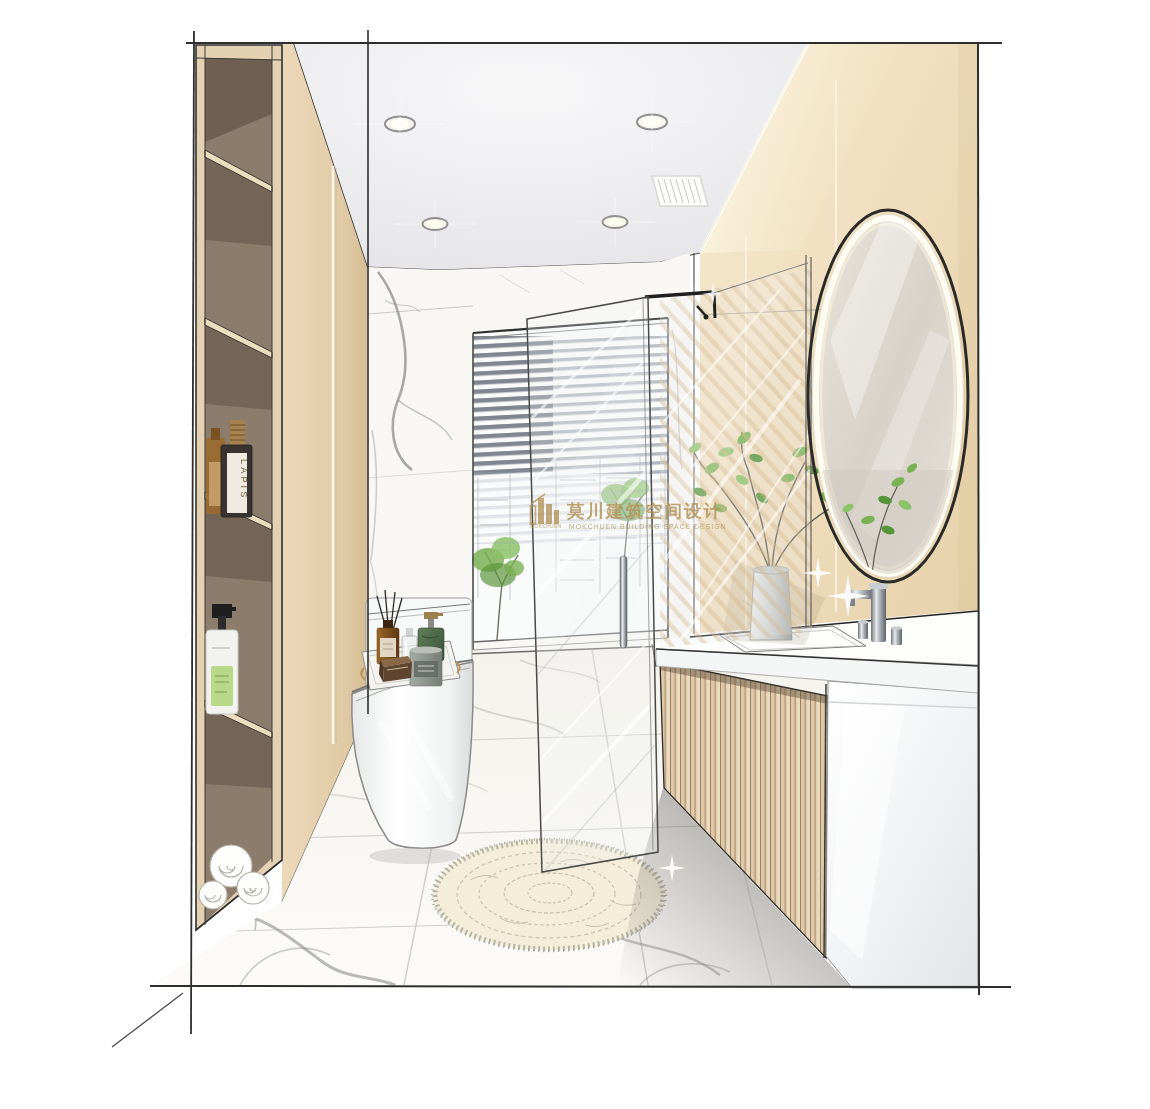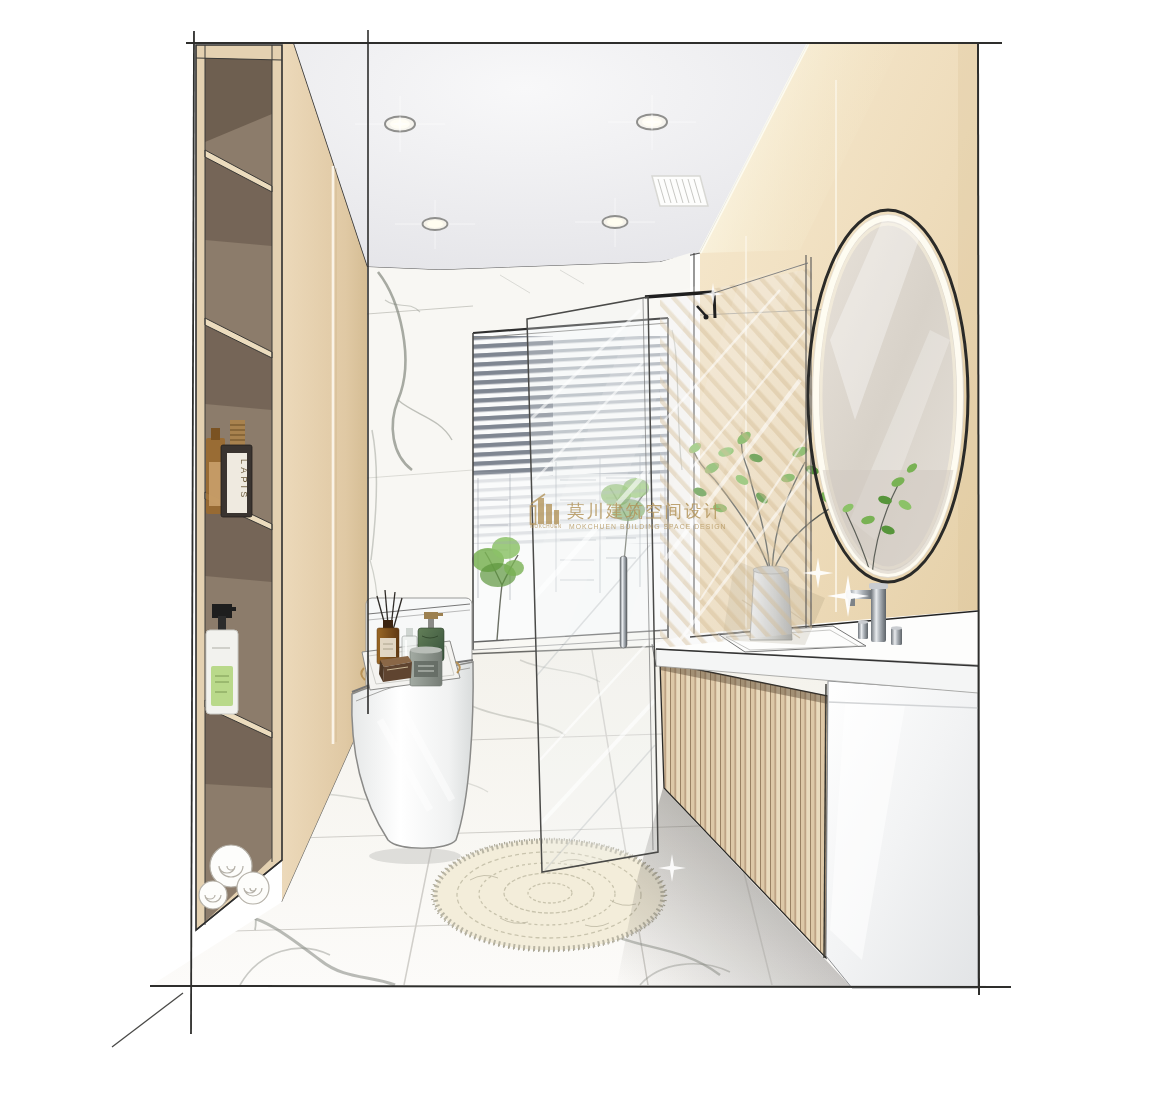--- a/index.html
+++ b/index.html
@@ -4,21 +4,21 @@
 <style>
   html,body{margin:0;padding:0;background:#ffffff;}
   #stage{position:relative;width:1150px;height:1109px;background:#ffffff;overflow:hidden;
          font-family:"Liberation Sans",sans-serif;}
   #scene{position:absolute;left:0;top:0;}
   
   #watermark{position:absolute;left:0;top:0;width:1150px;height:1109px;pointer-events:none;}
   .wm-logo{position:absolute;left:529px;top:492px;width:34px;height:42px;opacity:.85;text-align:center;}
   .wm-logo-text{position:absolute;left:525px;top:524px;width:42px;text-align:center;
                 font-size:4.6px;letter-spacing:.6px;color:#b3955c;opacity:.85;}
-  .wm-zh{position:absolute;left:567px;top:499px;font-size:17.5px;font-weight:400;
+  .wm-zh{position:absolute;left:567px;top:499px;font-size:17.5px;font-weight:700;
          letter-spacing:2px;color:#b3955c;opacity:.85;white-space:nowrap;}
   .wm-en{position:absolute;left:569px;top:523px;font-size:6.8px;letter-spacing:1.05px;
          color:#b3955c;opacity:.8;white-space:nowrap;}
 </style>
 </head>
 <body>
 
 <div id="stage">
 <svg id="scene" width="1150" height="1109" viewBox="0 0 1150 1109">
 <defs>

